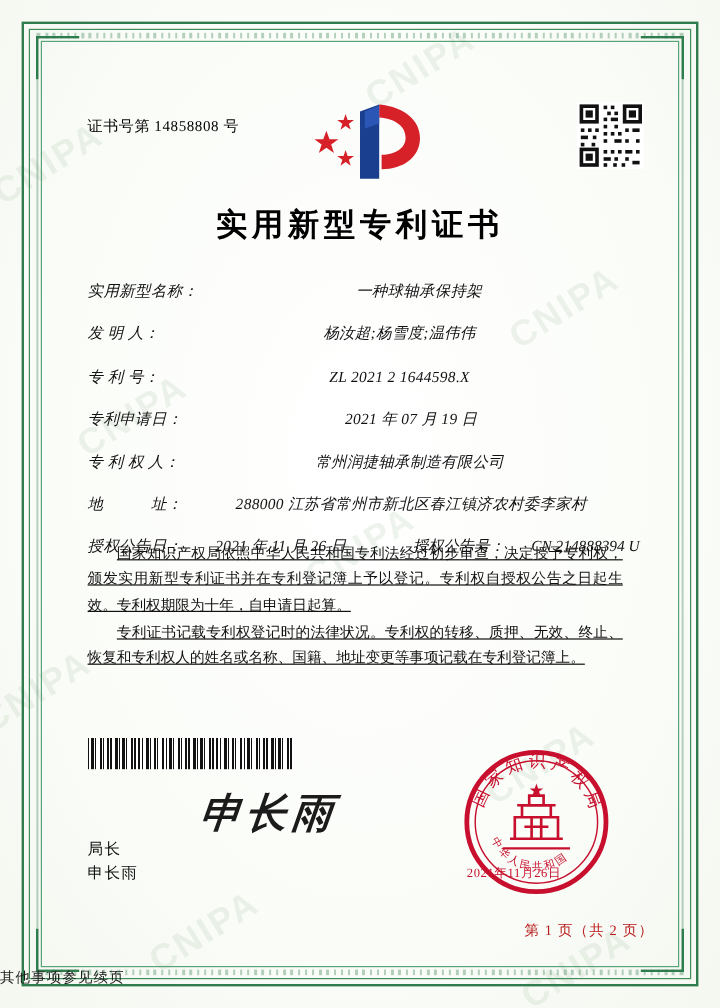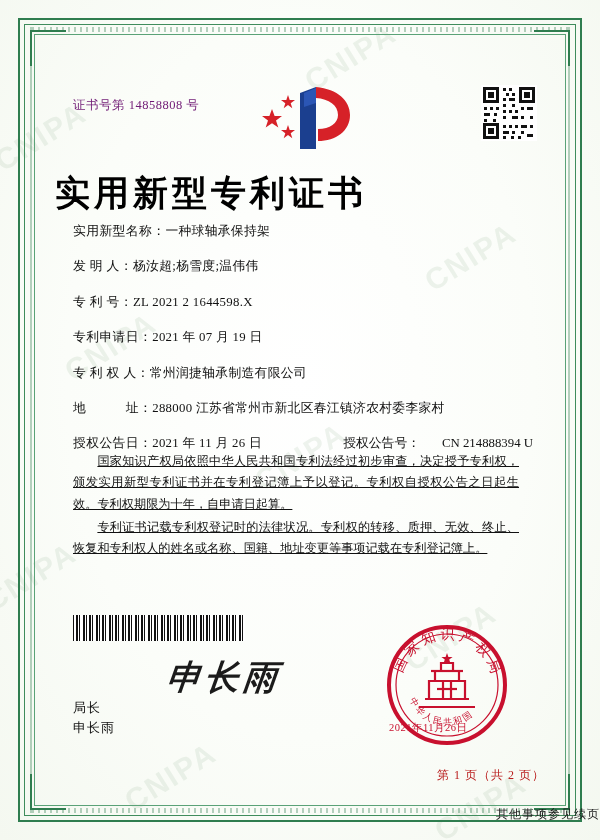--- a/index.html
+++ b/index.html
@@ -104,69 +104,71 @@
     left: 55px; top: 55px;
     width: 490px; height: 730px;
   }
 
   
   .cert-no {
     position: absolute;
     left: 18px; top: 42px;
     font-size: 12.5px;
     letter-spacing: 0.5px;
-    color: #701a75;
+    color: #000000;
   }
 
   
   .logo {
     position: absolute;
     left: 205px; top: 28px;
     width: 95px; height: 76px;
   }
 
   .qr {
     position: absolute;
     right: 8px; top: 30px;
     width: 56px; height: 56px;
   }
 
   .title {
     position: absolute;
     left: 0; top: 115px;
     width: 490px;
-    text-align: left;
-    font-size: 35px;
+    text-align: center;
+    font-size: 26px;
     font-weight: bold;
     letter-spacing: 4px;
     font-family: "Liberation Serif", "DejaVu Serif", serif;
     color: #000;
   }
 
   .fields {
     position: absolute;
-    left: 18px; top: 168px;
+    left: 18px; top: 180px;
     width: 460px;
+    font-style: italic;
   }
   .field-row {
     display: flex;
     align-items: flex-start;
     margin-bottom: 17.5px;
     font-size: 12.8px;
     line-height: 1.4;
     color: #111;
   }
   .field-label {
     flex: 0 0 auto;
     white-space: pre;
     letter-spacing: 0.4px;
   }
   .field-value {
     flex: 1 1 auto;
     letter-spacing: 0.3px;
+    text-align: center;
   }
   .field-row.two-col .field-second-label {
     margin-left: 28px;
     white-space: pre;
     text-align: center;
   }
   .field-row.two-col .field-second-value {
     margin-left: 22px;
   }
 
@@ -239,21 +241,21 @@
     text-align: right;
     font-size: 12px;
     color: #b91c1c;
     letter-spacing: 1px;
   }
 
   .footer-note {
     position: absolute;
     left: 0; top: 806px;
     width: 600px;
-    text-align: right;
+    text-align: left;
     font-size: 12px;
     letter-spacing: 1px;
     color: #1a1a1a;
   }
 </style>
 </head>
 <body>
 
 <div class="page">
 

